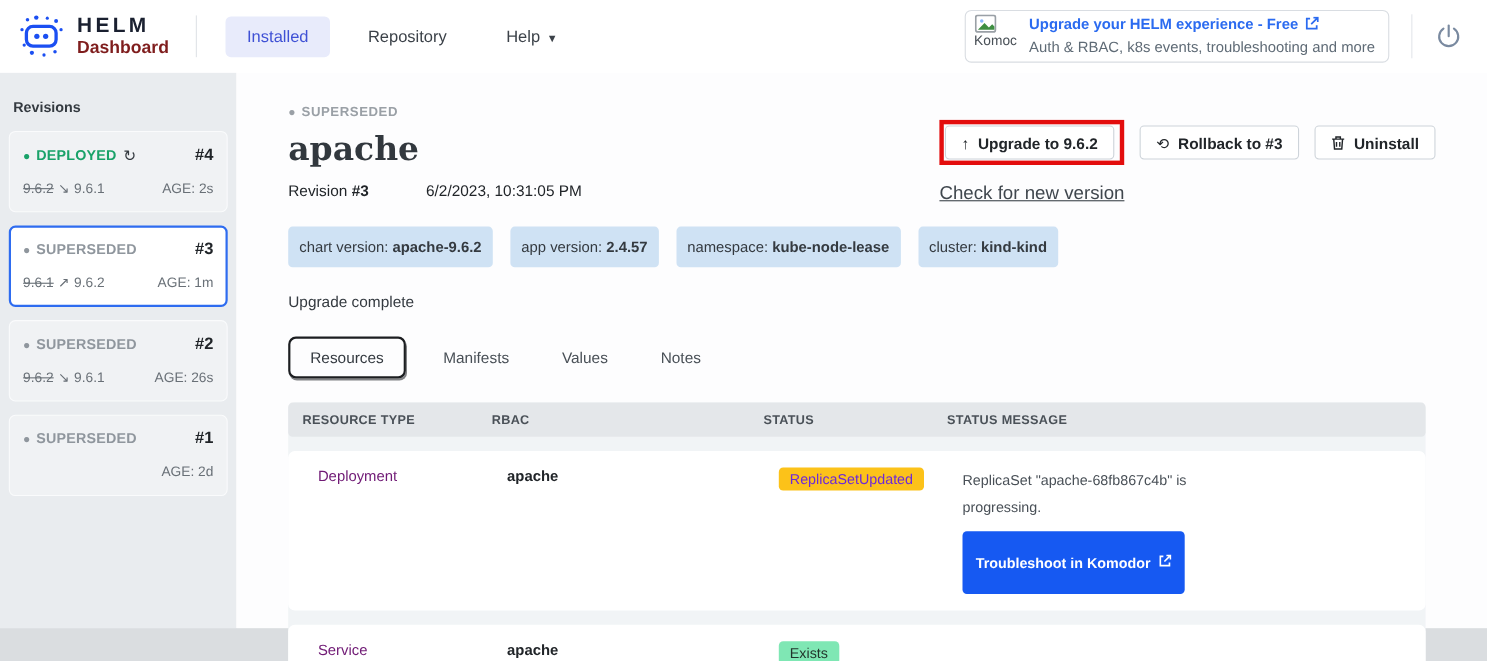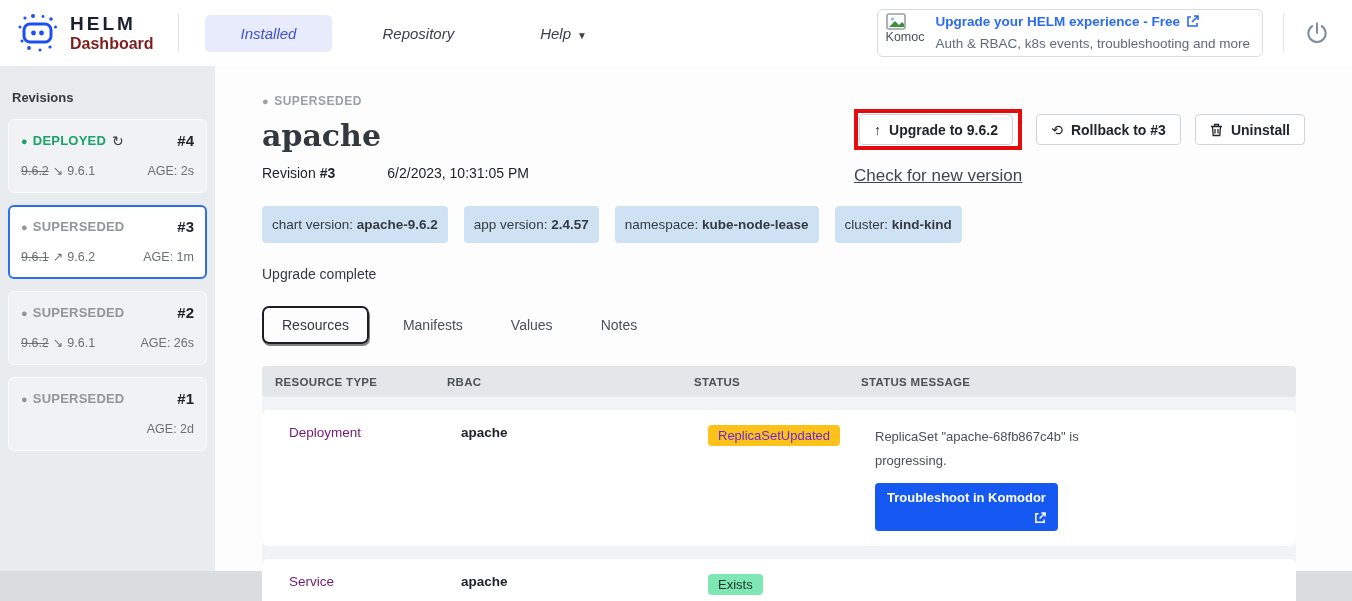--- a/index.html
+++ b/index.html
@@ -8,21 +8,21 @@
 
   
   .navbar { height:66px; display:flex; align-items:center; padding:0 14px 0 16px;
     background:#fff; position:relative; z-index:5; }
   .logo { display:flex; align-items:center; gap:10px; }
   .logo-text { display:flex; flex-direction:column; line-height:1.1; }
   .logo-line1 { font-size:19px; font-weight:800; letter-spacing:3px; color:#1a2030; }
   .logo-line2 { font-size:16px; font-weight:700; color:#7f1d1d; }
   .v-divider { width:1px; height:38px; background:#dfe3e7; margin:0 26px 0 24px; }
   .nav { display:flex; align-items:center; gap:14px; }
-  .nav-item { font-size:15px; color:#3c4249; padding:10px 36px; border-radius:5px; cursor:pointer;font-style:italic; }
+  .nav-item { font-size:15px; color:#3c4249; padding:10px 20px; border-radius:5px; cursor:pointer; }
   .nav-item.active { background:#e8ebfb; color:#3f51d5; }
   .caret { display:inline-block; margin-left:6px; font-size:10px; color:#3c4249; }
   .nav-right { margin-left:auto; display:flex; align-items:center; }
   .banner { display:flex; align-items:center; gap:8px; border:1px solid #d9dde2;
     border-radius:6px; padding:4px 12px 4px 8px; height:48px; background:#fff; cursor:pointer; }
   .banner-img { width:42px; height:40px; overflow:hidden; display:flex; flex-direction:column;
     align-items:flex-start; justify-content:flex-start; }
   .banner-img .alt { font-size:12.5px; color:#495057; white-space:nowrap; }
   .banner-texts { line-height:1.45; }
   .banner-title { font-size:13.5px; font-weight:700; color:#2b6bf0; display:flex; align-items:center; gap:6px; }
@@ -89,23 +89,23 @@
   .t-grid { display:grid; grid-template-columns:172px 247px 167px 1fr; padding-left:27px; align-items:start; }
   .t-head { background:#e4e7ea; border-radius:4px; height:31px; align-items:center;padding-left:13px; }
   .t-head span { font-size:11.5px; font-weight:700; letter-spacing:.3px; color:#4a5158; }
   .t-row { background:#fff; border-radius:6px; margin-top:13px; padding-top:15px; padding-bottom:15px; }
   .cell-type { font-size:13.5px; color:#701a75; }
   .cell-name { font-size:13.5px; font-weight:700; color:#212529; }
   .pill { display:inline-block; font-size:13px; padding:3px 10px; border-radius:4px; }
   .pill.yellow { background:#fcc219; color:#6d28d9; }
   .pill.green { background:#7fe7b4; color:#23352c; }
   .msg { font-size:13px; color:#495057; max-width:225px; line-height:1.85; }
-  .btn-blue { display:inline-flex; align-items:flex-end; gap:7px; margin-top:10px; background:#1659f2;
+  .btn-blue { display:inline-flex; align-items:flex-start; gap:7px; margin-top:10px; background:#1659f2;
     color:#fff; border:none; border-radius:4px; font-size:13px; font-weight:700;
-    padding:7px 12px; cursor:pointer; font-family:inherit;flex-direction:column; }
+    padding:21px 12px; cursor:pointer; font-family:inherit; }
 
   
   .bottom-strip { height:30px; background:#dadde0; display:flex; align-items:center; }
   .watermark { margin-left:auto; margin-right:136px; font-size:17px; color:#a3a9af; letter-spacing:.3px; }
 
   svg { display:block; }
 </style>
 </head>
 <body>
 

